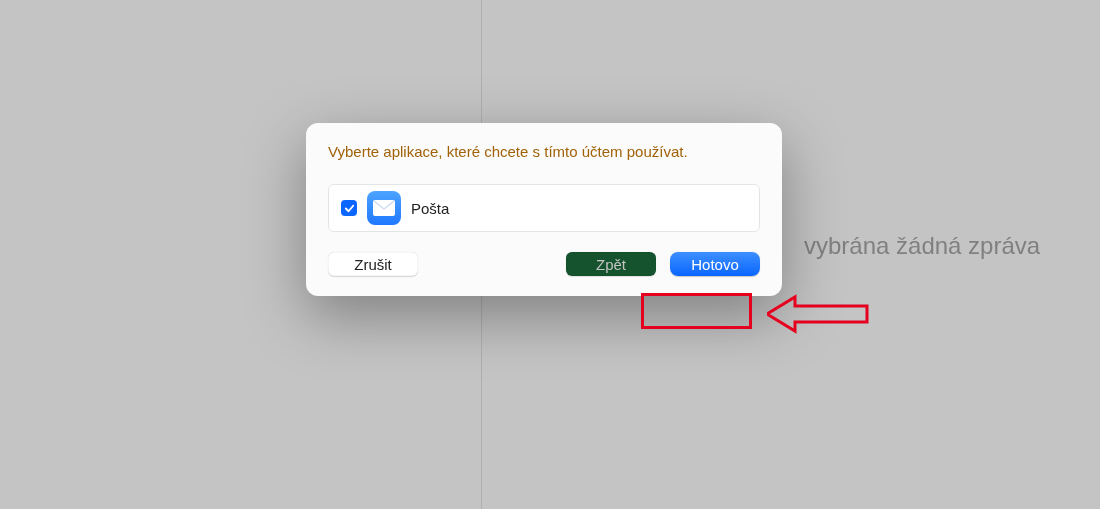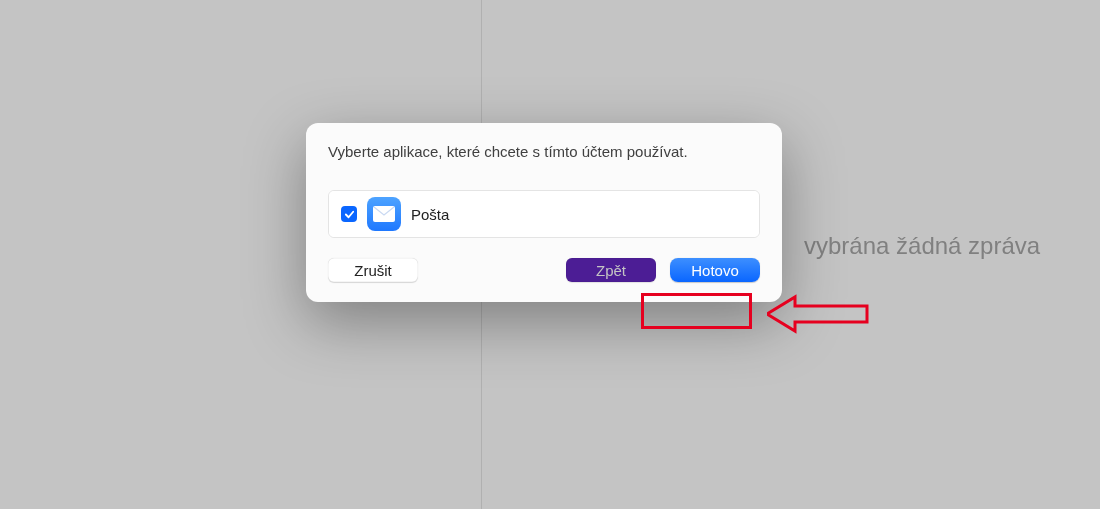--- a/index.html
+++ b/index.html
@@ -33,28 +33,28 @@
       left: 306px;
       top: 123px;
       width: 476px;
       background: #fbfbfb;
       border-radius: 12px;
       box-shadow: 0 20px 60px rgba(0,0,0,0.35);
       padding: 0;
     }
     .dialog-title {
       font-size: 15px;
-      color: #404040;
+      color: #a16207;
       padding: 20px 22px 14px 22px;
       font-weight: 400;
     }
     .app-list {
       border: 1px solid #e4e4e4;
       border-radius: 6px;
-      margin: 16px 22px 0 22px;
+      margin: 10px 22px 0 22px;
       overflow: hidden;
     }
     .app-row {
       display: flex;
       align-items: center;
       padding: 6px 12px;
       gap: 10px;
       background: #fff;
     }
     .app-row + .app-row {
@@ -109,21 +109,21 @@
       align-items: center;
       justify-content: center;
       min-width: 90px;
     }
     .btn-secondary {
       background: #fff;
       color: #222;
       box-shadow: 0 0.5px 1px rgba(0,0,0,0.15), inset 0 0 0 0.5px rgba(0,0,0,0.08);
     }
     .btn-disabled {
-      background: #4c1d95;
+      background: #14532d;
       color: #c4c4c4;
       box-shadow: 0 0.5px 1px rgba(0,0,0,0.1), inset 0 0 0 0.5px rgba(0,0,0,0.05);
     }
     .btn-primary {
       background: linear-gradient(180deg, #3d8fff 0%, #0a66ff 100%);
       color: #fff;
       box-shadow: 0 0.5px 1px rgba(0,0,0,0.2);
       border-radius: 8px;
     }
     .spacer { flex: 1; }

